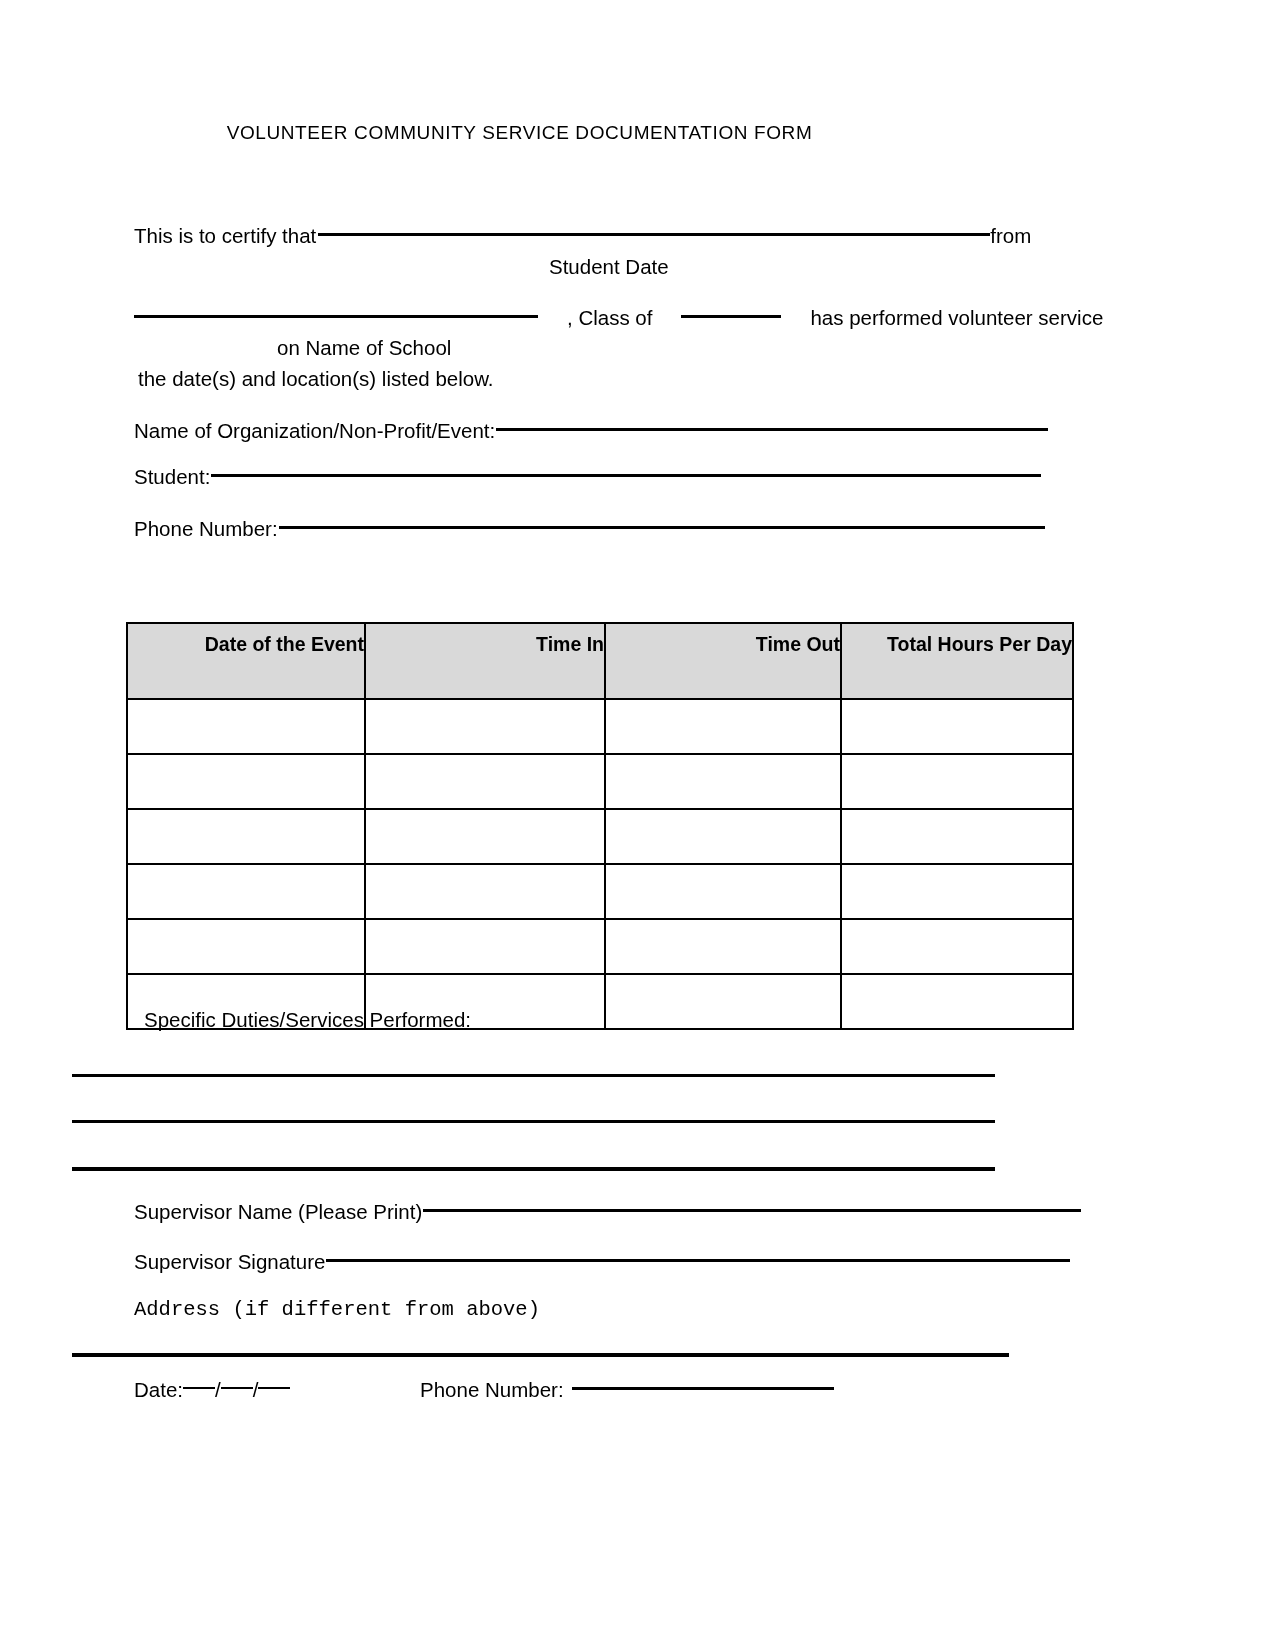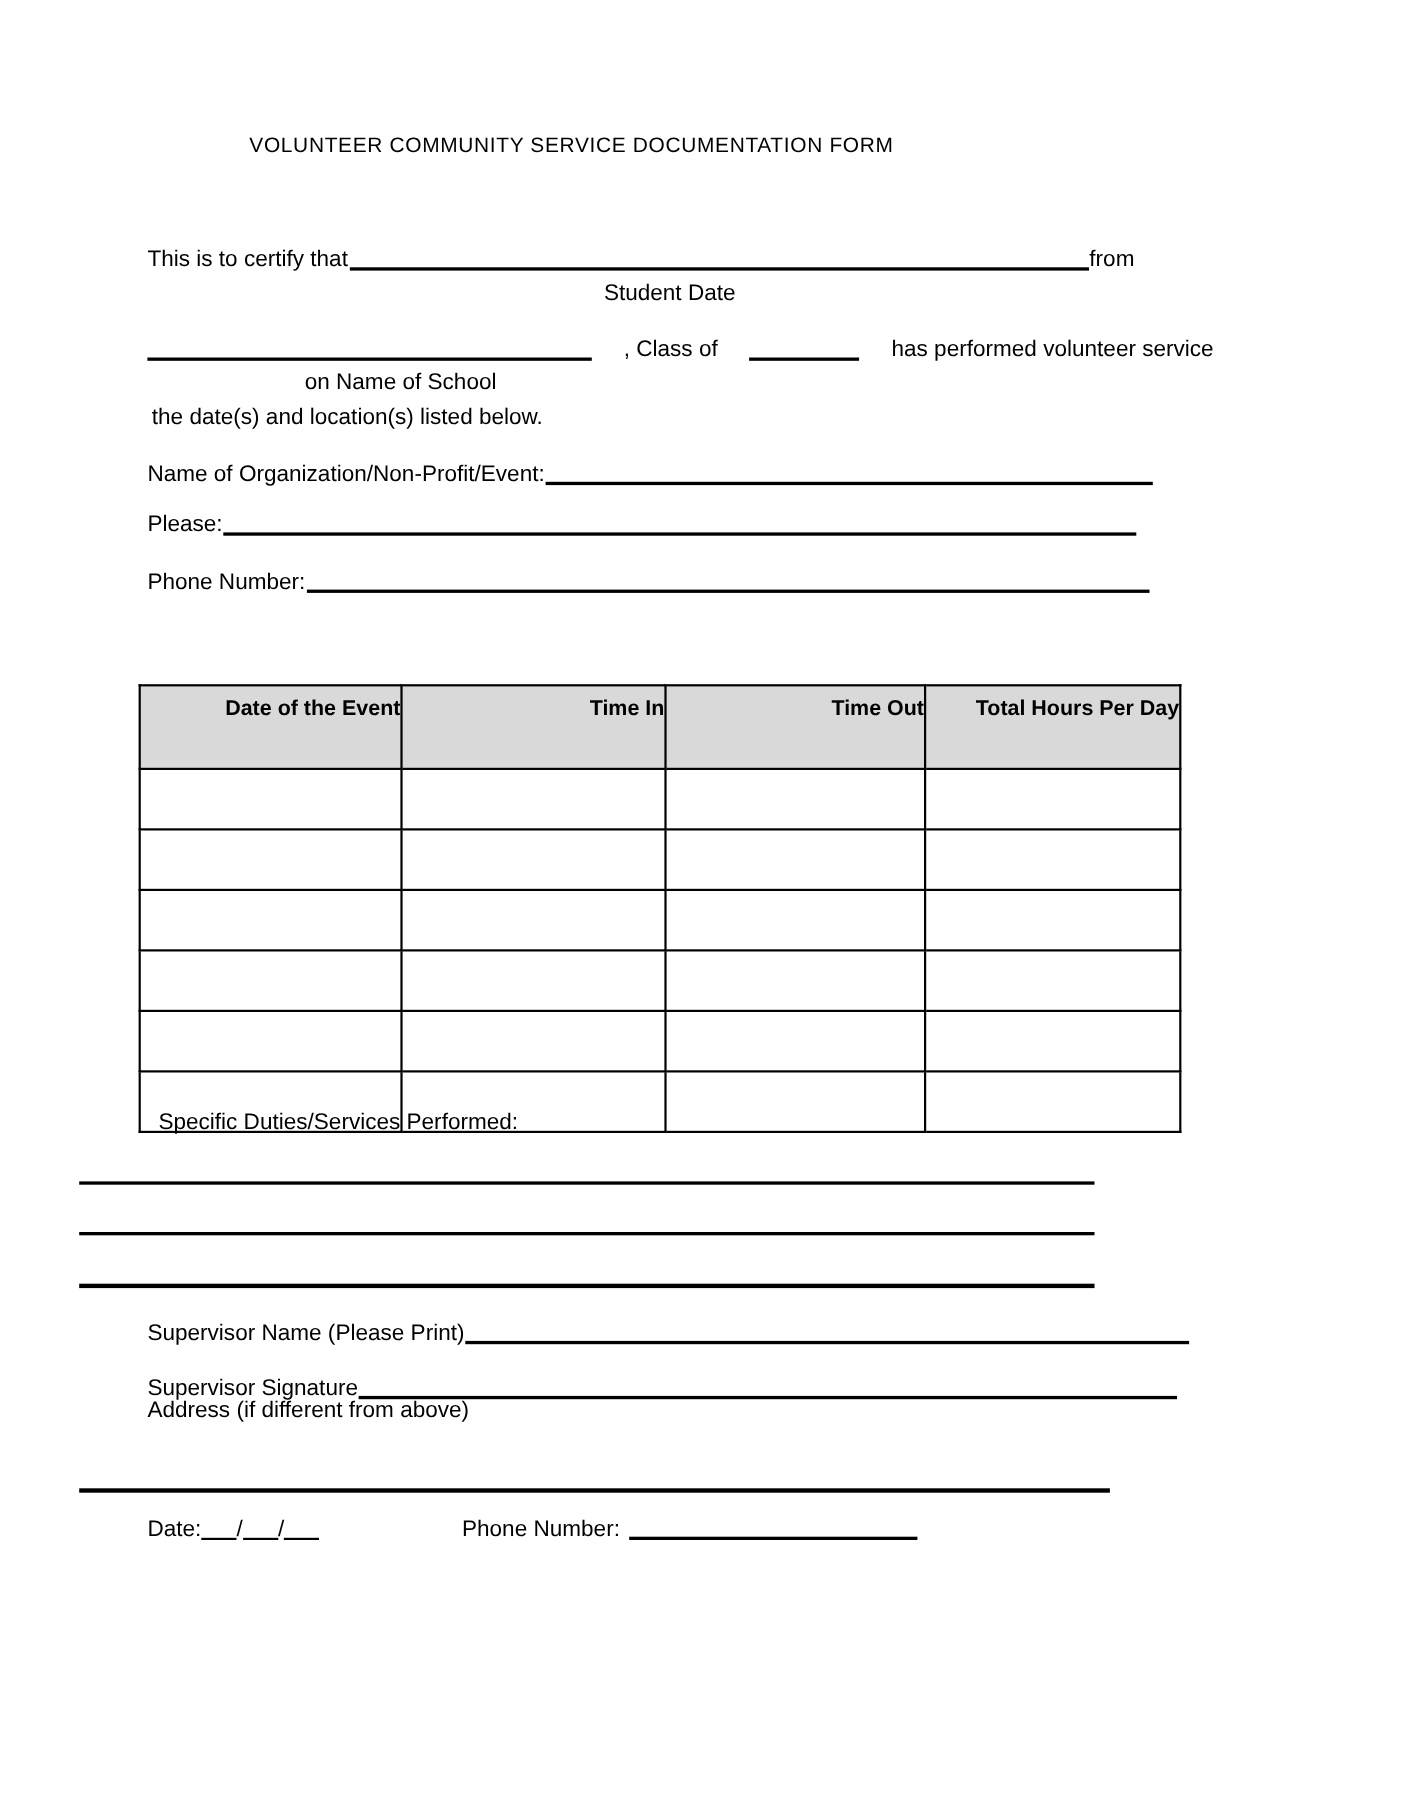--- a/index.html
+++ b/index.html
@@ -29,21 +29,21 @@
     text-align: center;
     font-size: 19px;
     letter-spacing: 0.6px;
     white-space: nowrap;
   }
 
   
   .row {
     position: absolute;
     display: flex;
-    align-items: flex-end;
+    align-items: center;
     white-space: nowrap;
     font-size: 20.5px;
   }
   .txt { white-space: pre; }
 
   
   .blank {
     display: inline-block;
     border-bottom: 3px solid #000;
     height: 0;
@@ -135,21 +135,21 @@
   <div class="row" style="left:138px; top:367px;">
     <span class="txt">the date(s) and location(s) listed below.</span>
   </div>
 
   <div class="row" style="left:134px; top:419px;">
     <span class="txt">Name of Organization/Non-Profit/Event:</span>
     <span class="blank" style="width:552px; margin-left:1px;"></span>
   </div>
 
   <div class="row" style="left:134px; top:465px;">
-    <span class="txt">Please:</span>
+    <span class="txt">Student:</span>
     <span class="blank" style="width:830px; margin-left:1px;"></span>
   </div>
 
   <div class="row" style="left:134px; top:517px;">
     <span class="txt">Phone Number:</span>
     <span class="blank" style="width:766px; margin-left:1px;"></span>
   </div>
 
   <table class="svc-table">
     <colgroup>
@@ -217,21 +217,21 @@
   <div class="row" style="left:134px; top:1200px;">
     <span class="txt">Supervisor Name (Please Print)</span>
     <span class="blank" style="width:658px; margin-left:1px;"></span>
   </div>
 
   <div class="row" style="left:134px; top:1250px;">
     <span class="txt">Supervisor Signature</span>
     <span class="blank" style="width:744px; margin-left:1px;"></span>
   </div>
 
-  <div class="row" style="left:134px; top:1270px;">
+  <div class="row" style="left:134px; top:1298px;font-family:Liberation Mono, monospace;">
     <span class="txt">Address (if different from above)</span>
   </div>
 
   <div class="rule" style="left:72px; top:1353px; width:937px; height:4px;"></div>
 
   <div class="row" style="left:134px; top:1378px;">
     <span class="txt">Date:</span>
     <span class="blank-thin" style="width:32px;"></span>
     <span class="txt">/</span>
     <span class="blank-thin" style="width:32px;"></span>

